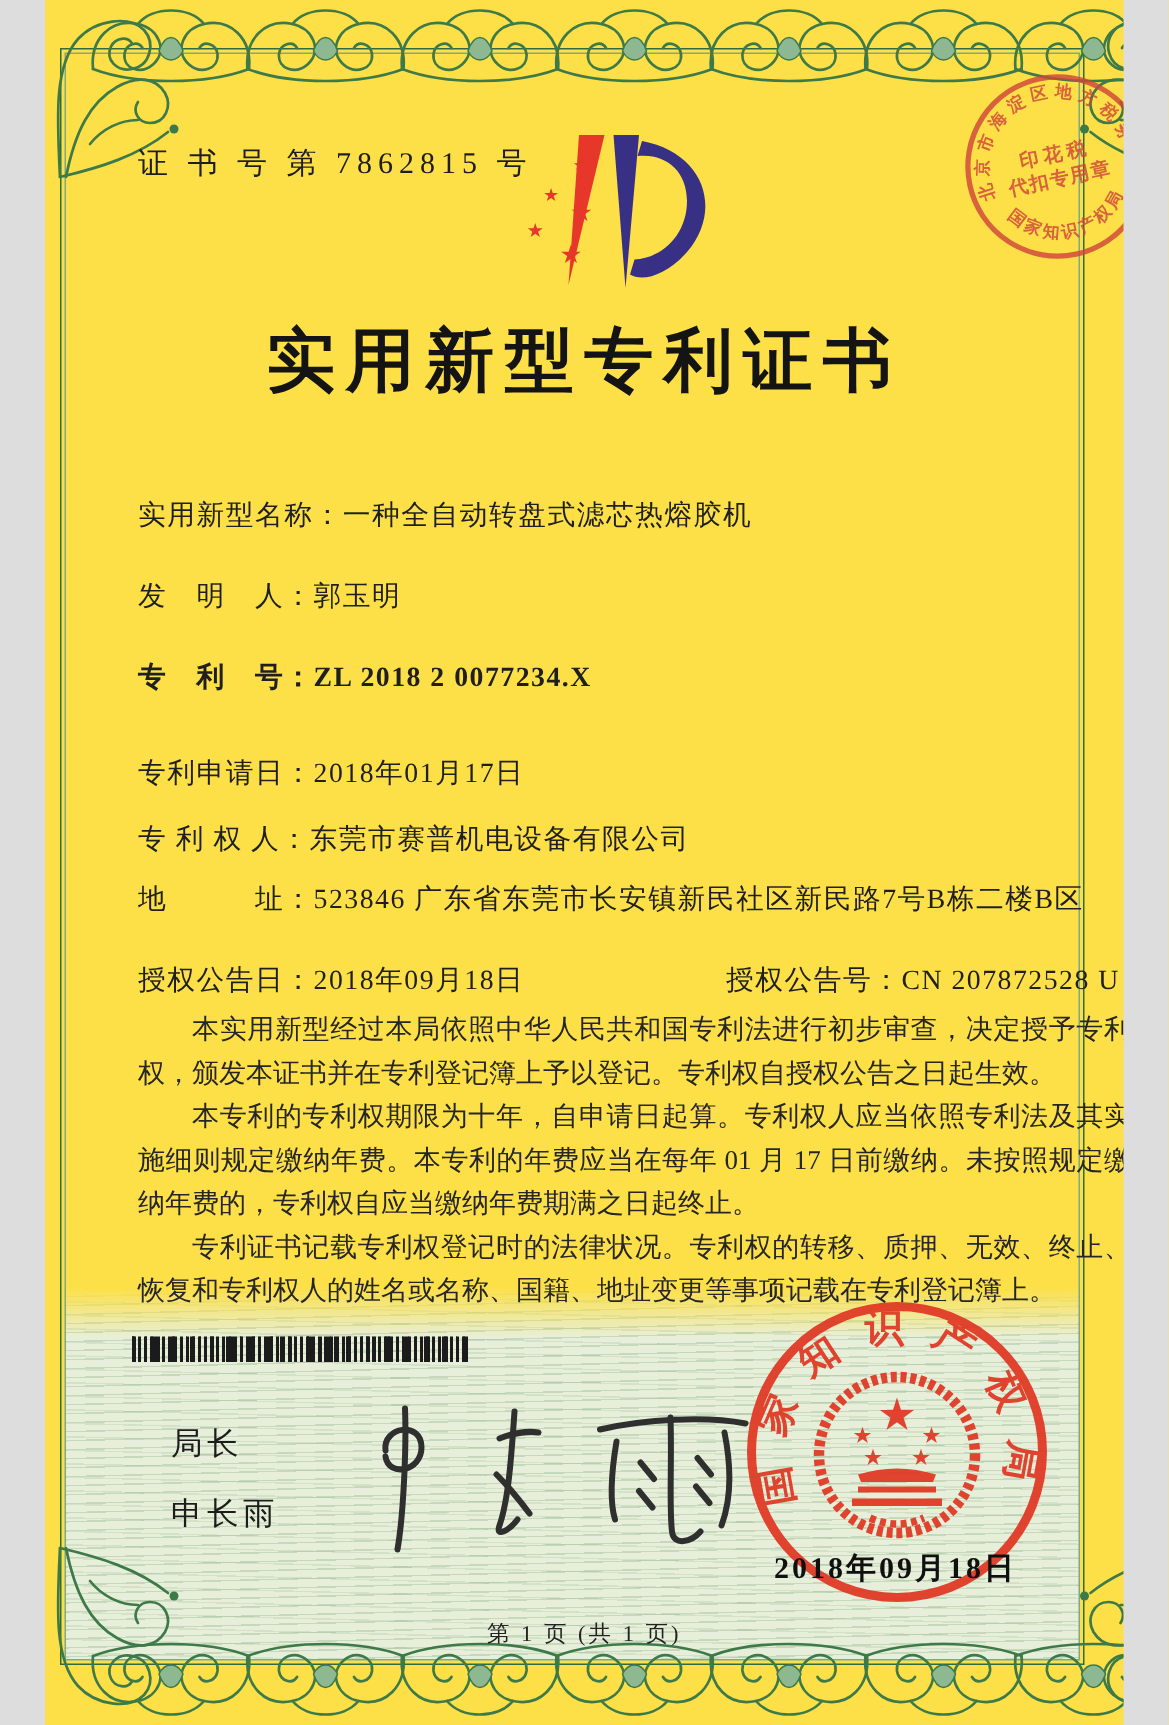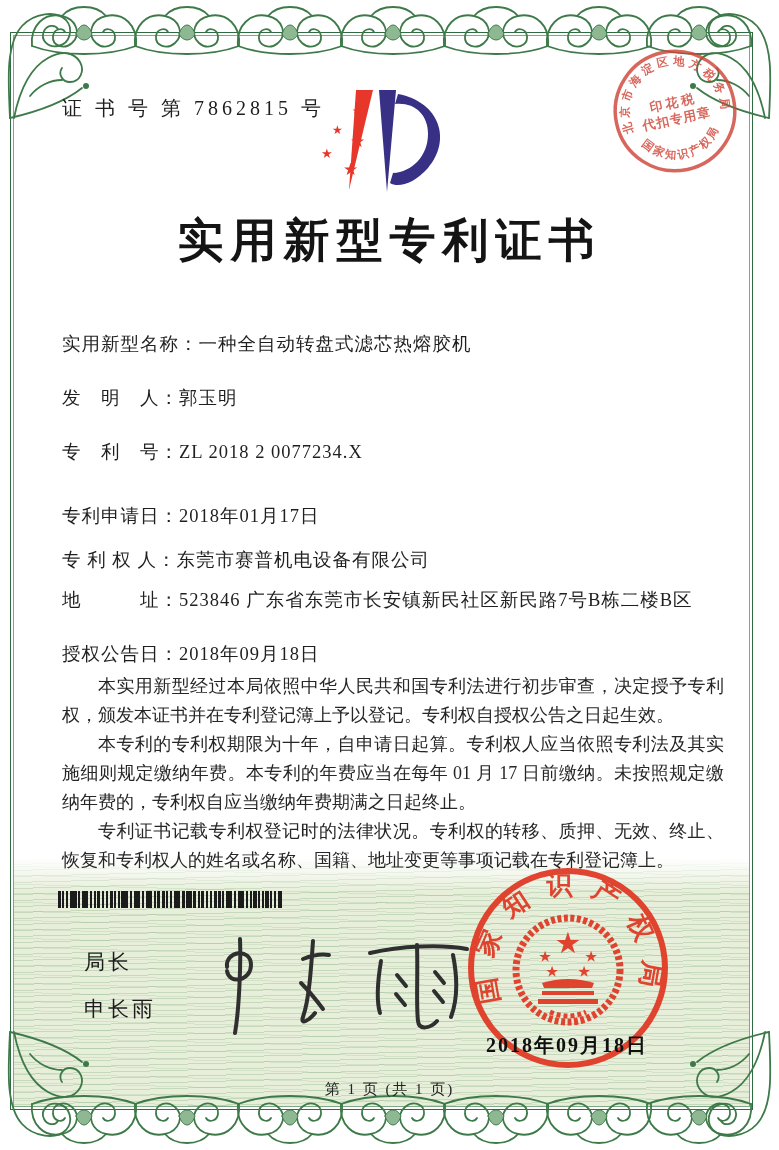--- a/index.html
+++ b/index.html
@@ -1,18 +1,18 @@
 <!DOCTYPE html>
 <html><head>
 <meta charset="utf-8">
 <style>
   html,body{margin:0;padding:0;background:#ddd;}
   .page{
-    position:relative;width:779px;height:1150px;margin:0 auto;
-    background:#ffffff;overflow:hidden;
+    position:relative;width:719px;height:1150px;margin:0 auto;
+    background:#fde047;overflow:hidden;
     font-family:"Liberation Serif","DejaVu Serif",serif;color:#2a2a2a;
   }
   
   .frame{position:absolute;left:10px;top:32px;right:26px;bottom:40px;
     border:1.5px solid #2f6b40;z-index:1;}
   .frame::after{content:"";position:absolute;inset:2px;border:1px solid #7fa984;}
   
   .guilloche{position:absolute;left:13px;right:29px;top:858px;bottom:43px;z-index:0;
     background-color:#e7efda;
     background-image:
@@ -148,34 +148,37 @@
     </svg>
 
     <div class="title">实用新型专利证书</div>
 
     <div class="field" style="top:384px;">
       <span class="lab">发　明　人：</span><span class="val">郭玉明</span>
     </div>
     <div class="field" style="top:330px;">
       <span class="lab">实用新型名称：</span><span class="val">一种全自动转盘式滤芯热熔胶机</span>
     </div>
-    <div class="field" style="top:438px;">
+    <div class="field" style="top:438px;font-weight:bold;">
       <span class="lab">专　利　号：</span><span class="val">ZL 2018 2 0077234.X</span>
     </div>
     <div class="field" style="top:492px;margin-top:10px;">
       <span class="lab">专利申请日：</span><span class="val">2018年01月17日</span>
     </div>
     <div class="field" style="top:546px;">
       <span class="lab">专 利 权 人：</span><span class="val">东莞市赛普机电设备有限公司</span>
     </div>
     <div class="field" style="top:586px;">
       <span class="lab">地　　　址：</span><span class="val">523846 广东省东莞市长安镇新民社区新民路7号B栋二楼B区</span>
     </div>
     <div class="field" style="top:640px;width:662px;">
       <span class="lab">授权公告日：</span><span>2018年09月18日</span>
+      <span class="grant-right">
+        <span>授权公告号：</span><span>CN 207872528 U</span>
+      </span>
     </div>
 
     <div class="paras">
       <p>本实用新型经过本局依照中华人民共和国专利法进行初步审查，决定授予专利权，颁发本证书并在专利登记簿上予以登记。专利权自授权公告之日起生效。</p>
       <p>本专利的专利权期限为十年，自申请日起算。专利权人应当依照专利法及其实施细则规定缴纳年费。本专利的年费应当在每年 01 月 17 日前缴纳。未按照规定缴纳年费的，专利权自应当缴纳年费期满之日起终止。</p>
       <p>专利证书记载专利权登记时的法律状况。专利权的转移、质押、无效、终止、恢复和专利权人的姓名或名称、国籍、地址变更等事项记载在专利登记簿上。</p>
     </div>
 
     <div class="barcode"></div>
 

